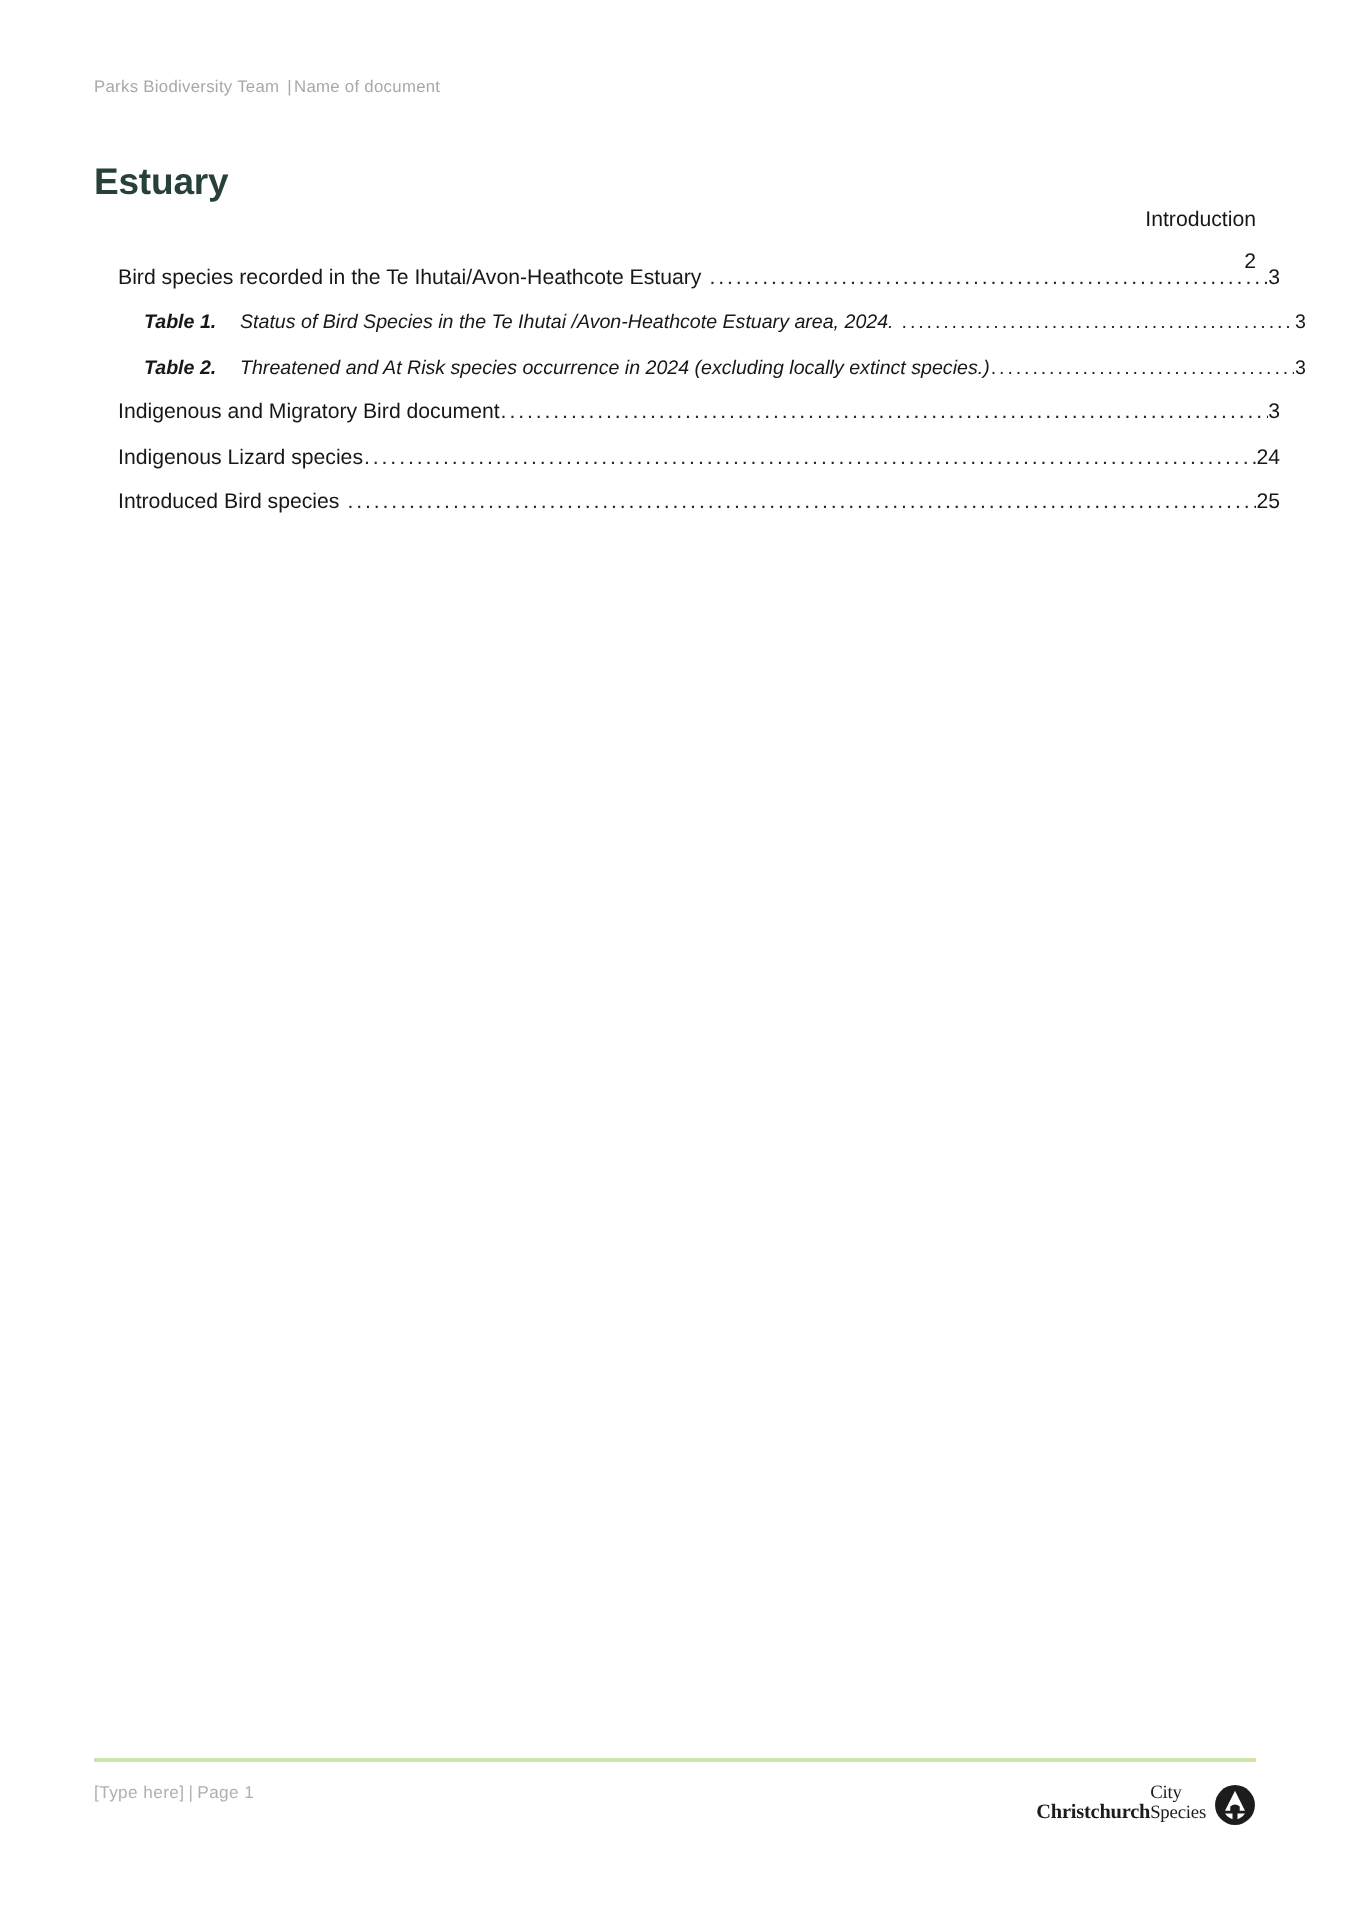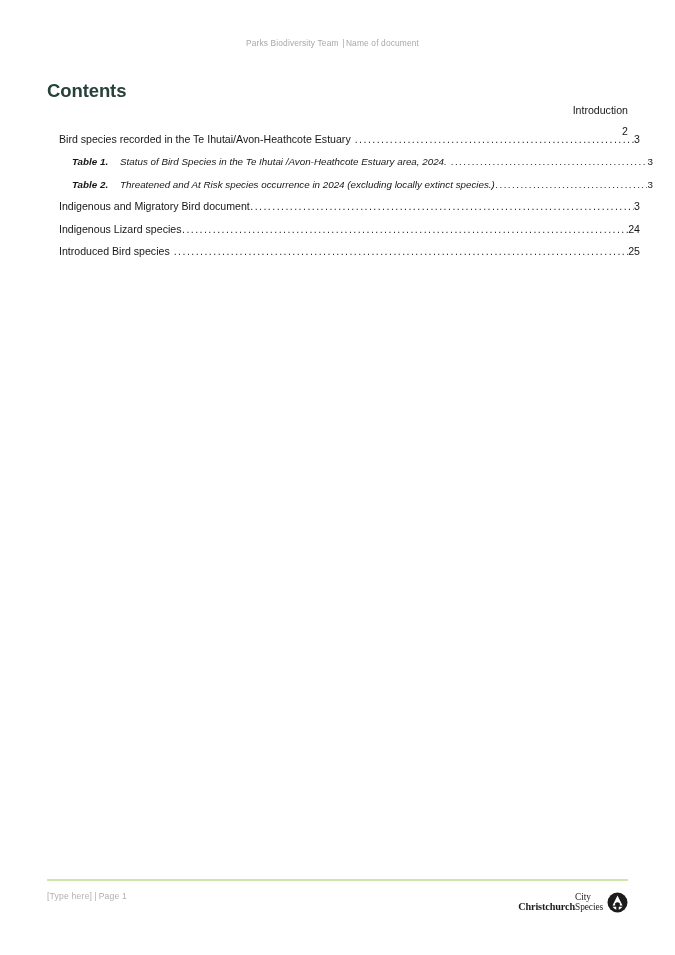--- a/index.html
+++ b/index.html
@@ -21,23 +21,23 @@
     inset: 0;
     width: 675px;
     height: 955px;
     overflow: hidden;
   }
 
   
   .doc-header {
     position: absolute;
     top: 38px;
-    left: 37px;
+    left: 47px;
     right: 47px;
-    text-align: center;
+    text-align: left;
     font-size: 8.4px;
     letter-spacing: 0.15px;
     color: #a8a8a8;
     white-space: nowrap;
   }
   .doc-header .sep {
     display: inline-block;
     padding: 0 1px 0 4px;
   }
 
@@ -173,21 +173,21 @@
 </style>
 </head>
 <body>
 
 <div class="page">
 
   <div class="doc-header">
     <span>Parks Biodiversity Team</span><span class="sep">|</span><span>Name of document</span>
   </div>
 
-  <div class="contents-title">Contents</div>
+  <div class="contents-title">Estuary</div>
 
   <div class="toc">
 
     <div class="toc-entry lvl1">
       <span class="label">Introduction</span>
       <span class="leader"></span>
       <span class="pageno">2</span>
     </div>
 
     <div class="toc-entry lvl2">

